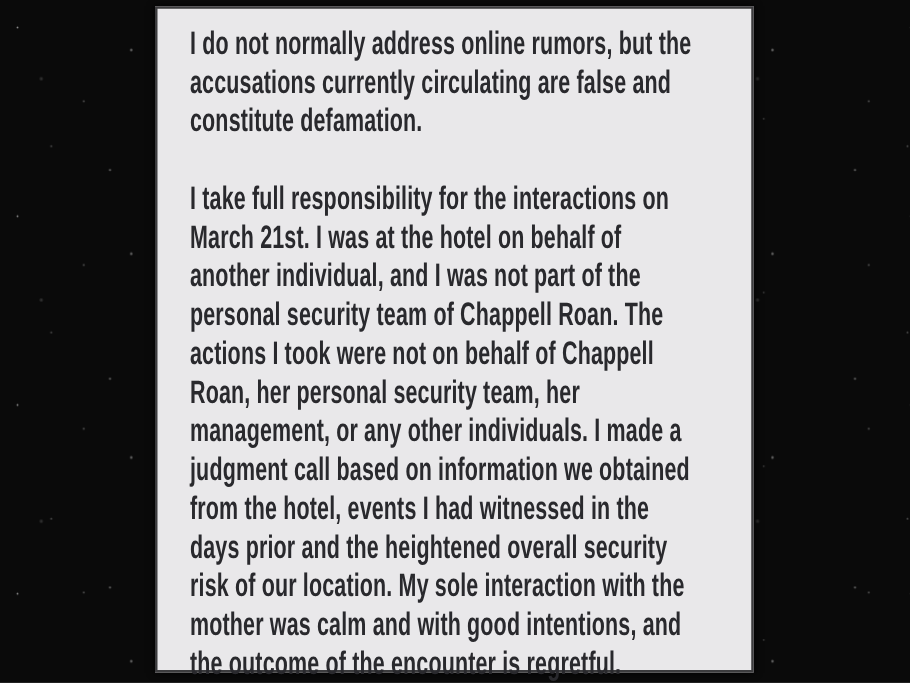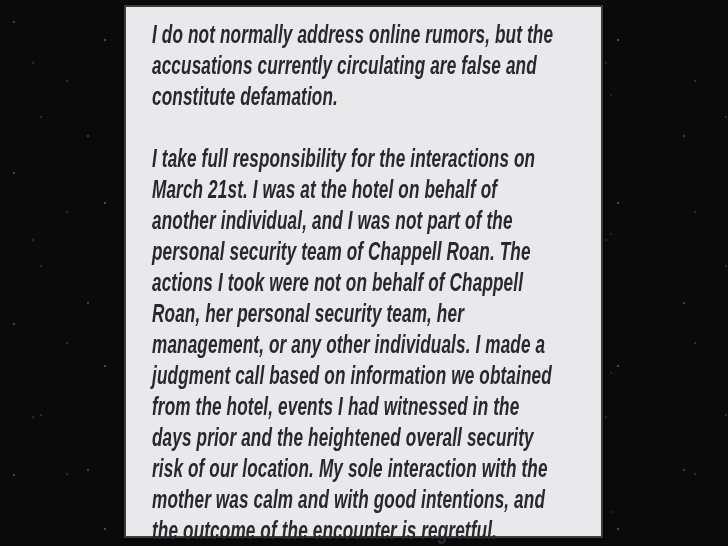--- a/index.html
+++ b/index.html
@@ -9,21 +9,20 @@
     height: 546px;
     overflow: hidden;
     background: #000;
     font-family: "Liberation Sans", sans-serif;
   }
   .stage {
     position: relative;
     width: 728px;
     height: 546px;
     background: var(--bg-color, #0a0a0a);
-    font-style: italic;
   }
   
   .backdrop {
     position: absolute;
     inset: 0;
     background-color: var(--bg-color, #0a0a0a);
     background-image:
       radial-gradient(1px 1px at 14px 22px, rgba(255,255,255,0.55), transparent 1.2px),
       radial-gradient(1px 1px at 67px 81px, rgba(255,255,255,0.35), transparent 1.2px),
       radial-gradient(1.5px 1.5px at 105px 40px, rgba(255,255,255,0.45), transparent 1.6px),

